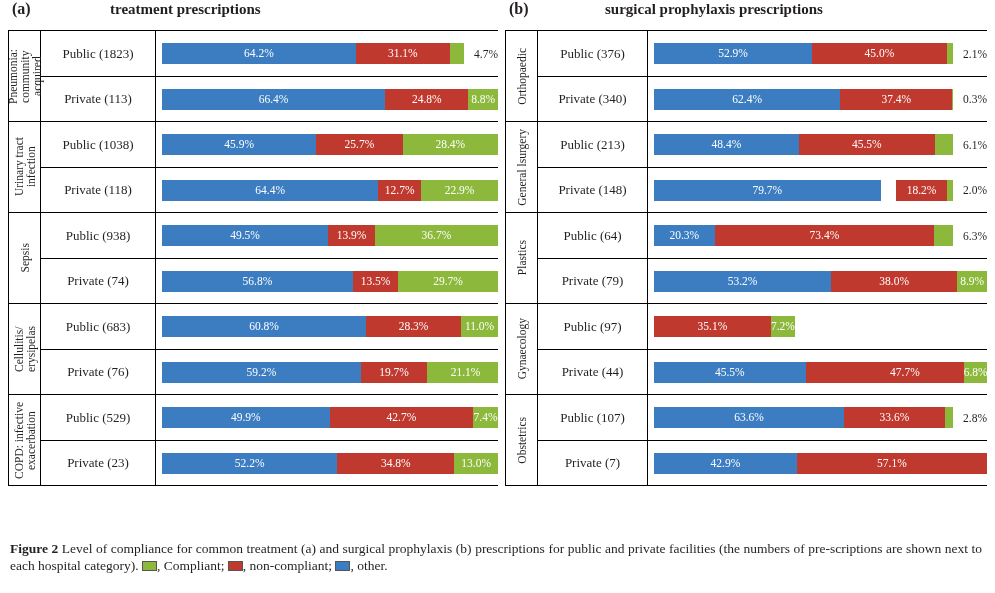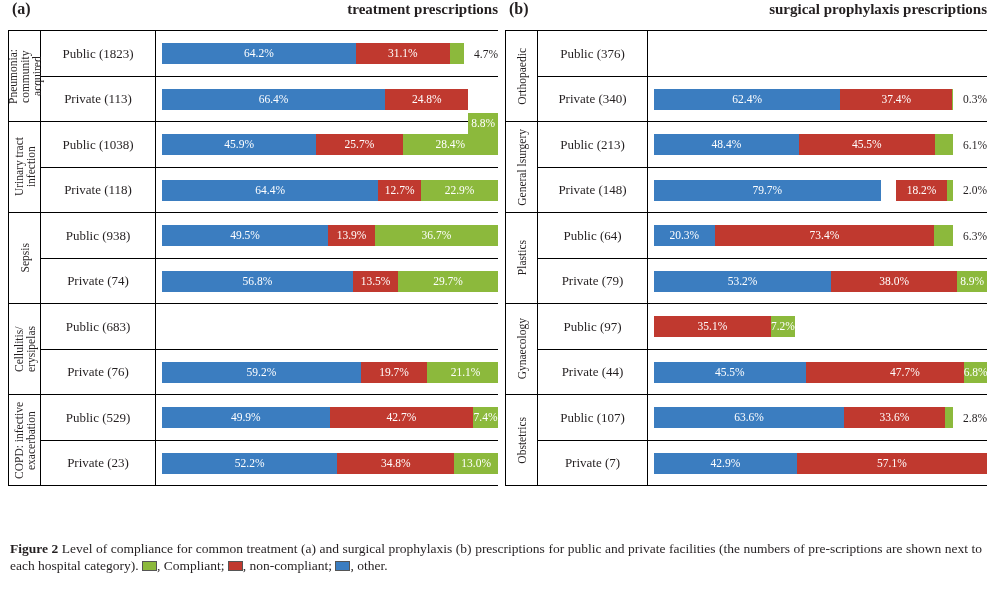--- a/index.html
+++ b/index.html
@@ -15,21 +15,21 @@
   .panel-a{left:8px;width:490px;}
   .panel-b{left:505px;width:482px;}
 
   .panel-head{height:30px;display:flex;align-items:flex-start;}
   .panel-letter{
     font-weight:bold;font-size:16px;line-height:18px;
     width:36px;padding-left:4px;
   }
   .panel-title{
     font-size:15px;line-height:18px;font-weight:bold;
-    flex:1;text-align:right;padding-left:62px;white-space:nowrap;
+    flex:1;text-align:left;padding-left:62px;white-space:nowrap;
   }
   .panel-b .panel-title{padding-left:60px;}
 
   
   .chart{position:relative;border:1px solid #000;border-right:none;}
   .grp{display:flex;border-bottom:1px solid #000;}
   .grp:last-child{border-bottom:none;}
   .grp-label{
     width:32px;flex:0 0 32px;border-right:1px solid #000;
     display:flex;align-items:center;justify-content:center;
@@ -106,21 +106,21 @@
                 </div>
                 <div class="seg-out">4.7%</div>
               </div>
             </div>
             <div class="row">
               <div class="cat">Private (113)</div>
               <div class="barwrap">
                 <div class="bar">
                   <div class="seg other" style="width: 66.4%;">66.4%</div>
                   <div class="seg noncomp" style="width: 24.8%;">24.8%</div>
-                  <div class="seg comp" style="width: 8.8%; margin-top: 24px;">8.8%</div>
+                  <div class="seg comp" style="width: 8.8%;">8.8%</div>
                 </div>
               </div>
             </div>
           </div>
         </div>
         <div class="grp">
           <div class="grp-label">
             <span>Urinary tract
 infection</span>
           </div>
@@ -175,20 +175,27 @@
           </div>
         </div>
         <div class="grp">
           <div class="grp-label">
             <span>Cellulitis/
 erysipelas</span>
           </div>
           <div class="grp-rows">
             <div class="row">
               <div class="cat">Public (683)</div>
+              <div class="barwrap">
+                <div class="bar">
+                  <div class="seg other" style="width: 60.8%;">60.8%</div>
+                  <div class="seg noncomp" style="width: 28.3%;">28.3%</div>
+                  <div class="seg comp" style="width: 11%;">11.0%</div>
+                </div>
+              </div>
             </div>
             <div class="row">
               <div class="cat">Private (76)</div>
               <div class="barwrap">
                 <div class="bar">
                   <div class="seg other" style="width: 59.2%;">59.2%</div>
                   <div class="seg noncomp" style="width: 19.7%;">19.7%</div>
                   <div class="seg comp" style="width: 21.1%; padding-left: 6px;">21.1%</div>
                 </div>
               </div>
@@ -232,20 +239,28 @@
       <div class="panel-title">surgical prophylaxis prescriptions</div>
     </div>
     <div class="chart" id="chart-b">
         <div class="grp">
           <div class="grp-label">
             <span>Orthopaedic</span>
           </div>
           <div class="grp-rows">
             <div class="row">
               <div class="cat">Public (376)</div>
+              <div class="barwrap">
+                <div class="bar" style="width: calc(100% - 30px);">
+                  <div class="seg other" style="width: 52.9%;">52.9%</div>
+                  <div class="seg noncomp" style="width: 45%;">45.0%</div>
+                  <div class="seg comp" style="width: 2.1%;"></div>
+                </div>
+                <div class="seg-out">2.1%</div>
+              </div>
             </div>
             <div class="row">
               <div class="cat">Private (340)</div>
               <div class="barwrap">
                 <div class="bar" style="width: calc(100% - 30px);">
                   <div class="seg other" style="width: 62.4%;">62.4%</div>
                   <div class="seg noncomp" style="width: 37.4%;">37.4%</div>
                   <div class="seg comp" style="width: 0.3%;"></div>
                 </div>
                 <div class="seg-out">0.3%</div>

